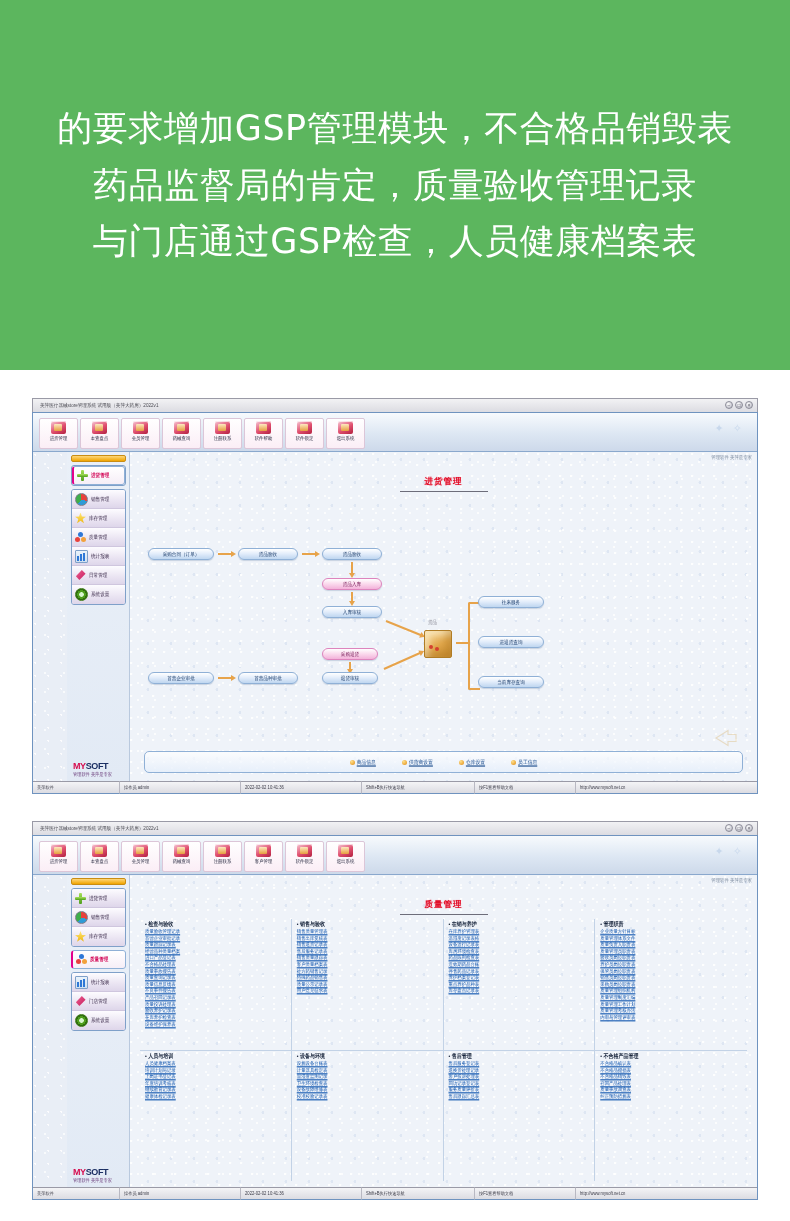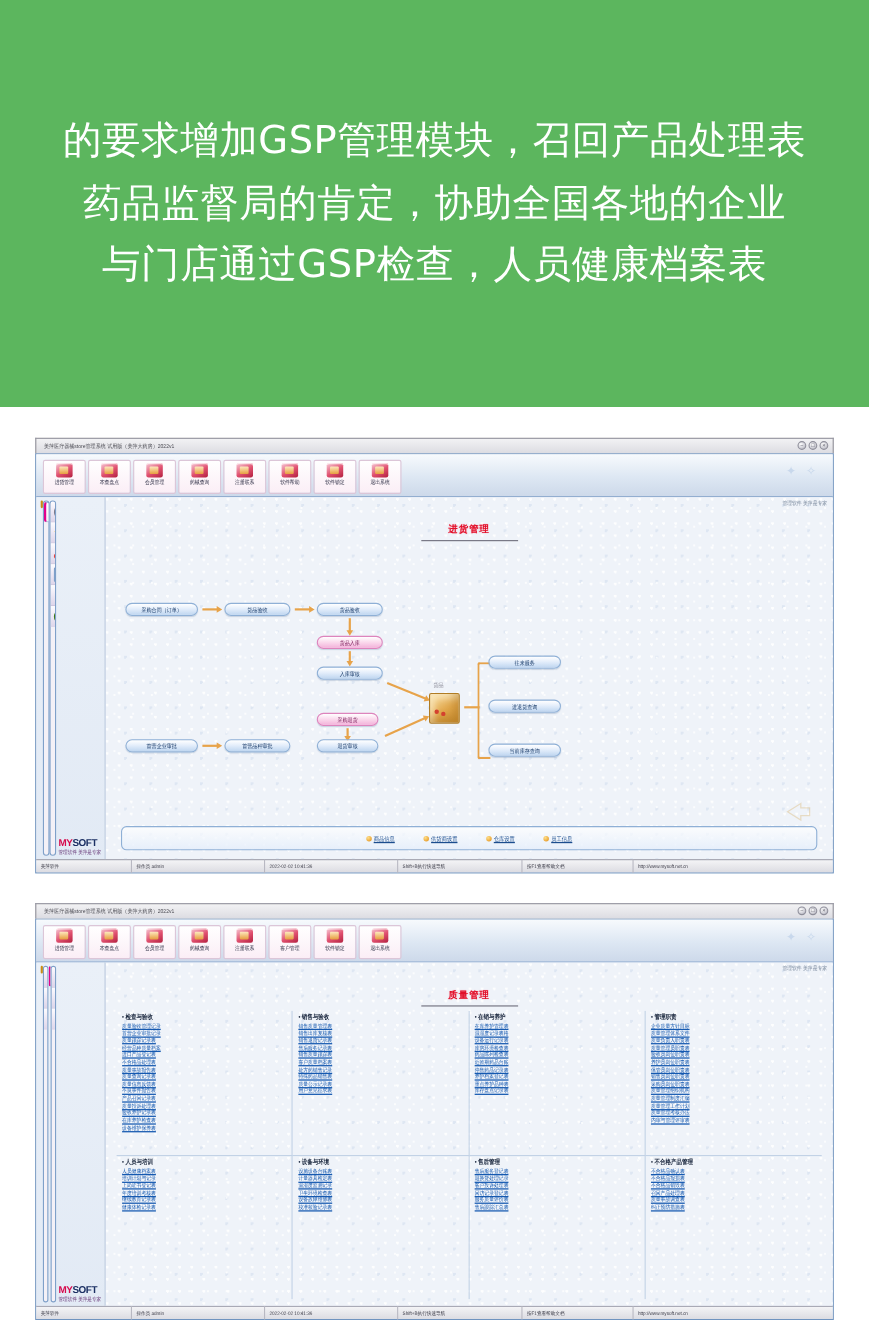--- a/index.html
+++ b/index.html
@@ -71,22 +71,23 @@
     background:linear-gradient(#fff3c4,#e8a83a);opacity:.9;
   }
   .tb-label{font-size:4.4px;color:#2d2d44;margin-top:2px;white-space:nowrap;transform:scaleY(1.15);}
   .tb-deco{position:absolute;right:12px;top:9px;font-size:11px;color:#c8d8ec;letter-spacing:3px;}
 
   
   .main-row{flex:1;display:flex;min-height:0;position:relative;}
 
   .sidebar{
     width:62px;flex:none;padding:3px 3px 0 4px;box-sizing:border-box;
-    display:flex;flex-direction:row;gap:0;position:relative;
+    display:flex;flex-direction:column;gap:0;position:relative;
     background:linear-gradient(#eaf0f8,#e2eaf5);
+    margin-left:34px;
   }
   .side-topbar{
     height:7px;border-radius:2px;margin-bottom:3px;
     background:linear-gradient(#ffd77a,#f0a400);border:1px solid #c98d13;box-sizing:border-box;
   }
   .side-group{
     border:1px solid #7fa0c9;border-radius:3px;overflow:hidden;margin-bottom:3px;
     background:#f4f1f7;
   }
   .side-item{
@@ -269,22 +270,22 @@
   .qlink{
     font-size:4.4px;color:#1559b0;text-decoration:underline;white-space:nowrap;
     line-height:1.5;transform:scaleY(1.15);
   }
   .qcol.wide .qlinks{flex-direction:column;gap:0;}
 </style>
 </head>
 <body>
 
 <div class="banner">
-  <div class="banner-line">的要求增加GSP管理模块，召回产品处理表</div>
-  <div class="banner-line">药品监督局的肯定，协助全国各地的企业</div>
+  <div class="banner-line">的要求增加GSP管理模块，不合格品销毁表</div>
+  <div class="banner-line">药品监督局的肯定，质量验收管理记录</div>
   <div class="banner-line">与门店通过GSP检查，人员健康档案表</div>
 </div>
 
 <div class="shot one">
   <div class="win-titlebar">
     <div class="win-title-text">美萍医疗器械store管理系统 试用版（美萍大药房）2022v1</div>
     <div class="win-btns">
       <div class="win-btn">−</div>
       <div class="win-btn">□</div>
       <div class="win-btn">×</div>

